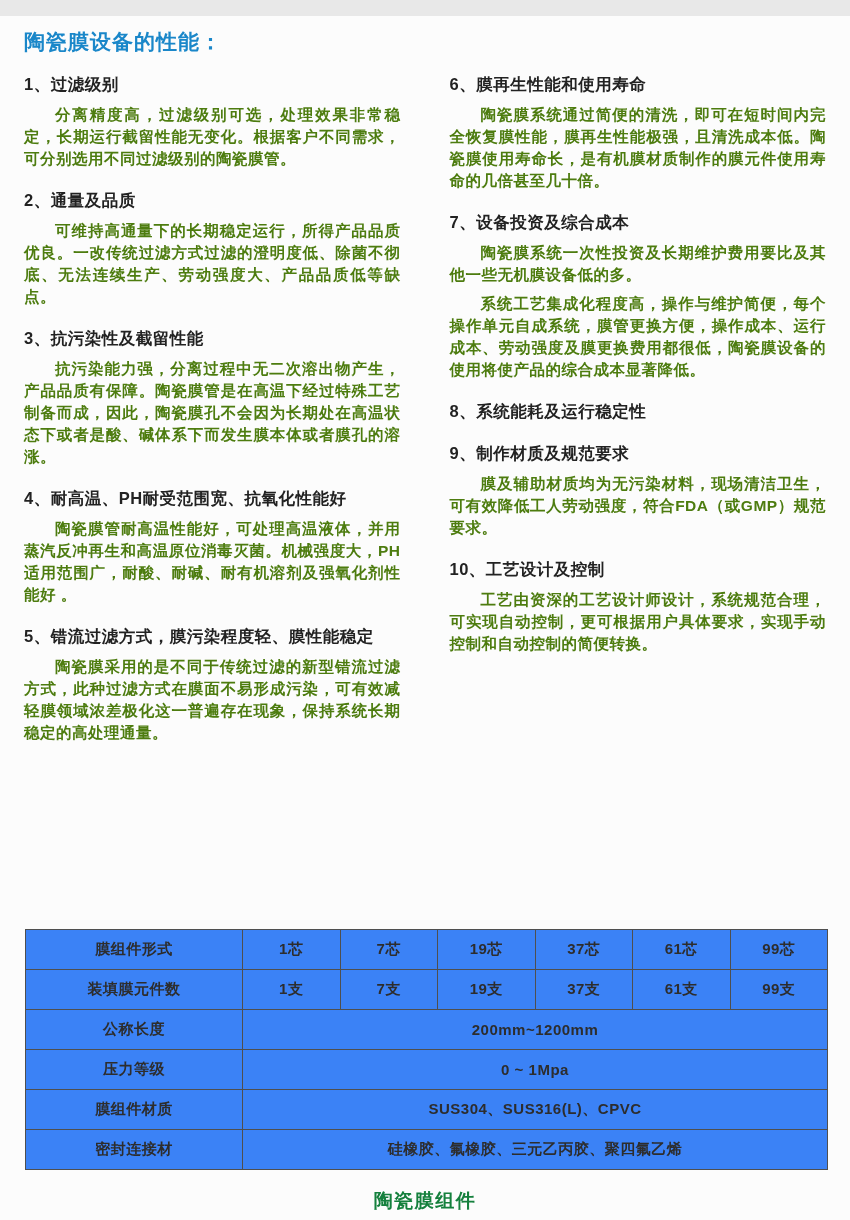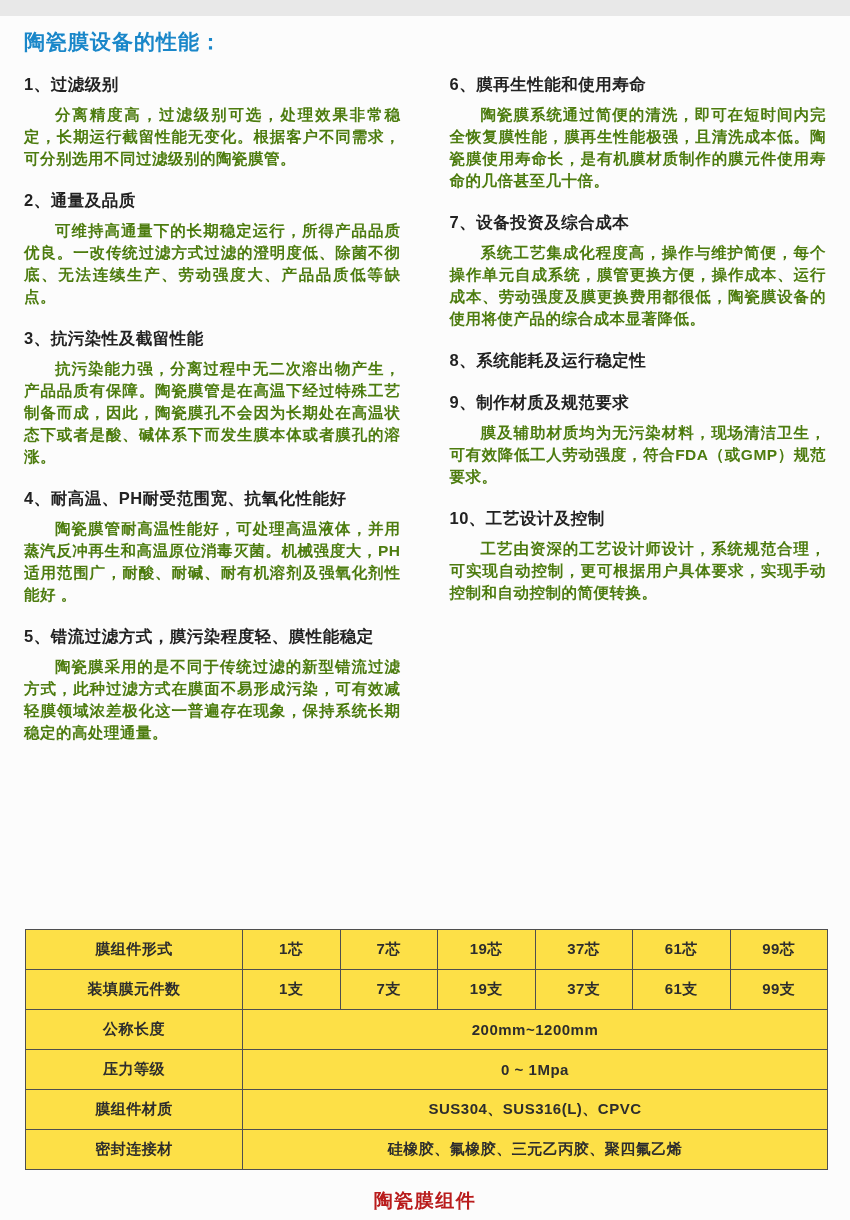--- a/index.html
+++ b/index.html
@@ -60,32 +60,32 @@
   }
   .spec-table td {
     border: 1px solid #4f4f4f;
     height: 40px;
     text-align: center;
     vertical-align: middle;
     font-size: 15px;
     font-weight: 600;
     color: #2d2d2d;
     letter-spacing: 0.5px;
-    background: #fde047;
+    background: #3b82f6;
   }
   .spec-table td.row-label { font-weight: 700; }
   .bottom-caption {
     position: absolute;
     top: 1172px;
     left: 0;
     width: 100%;
     text-align: center;
     font-size: 19px;
     font-weight: 700;
-    color: #b91c1c;
+    color: #15803d;
     letter-spacing: 1.5px;
   }
 </style>
 </head>
 <body>
 
 <div class="page">
 
   <div class="doc-title">陶瓷膜设备的性能：</div>
 
@@ -114,20 +114,21 @@
       </div>
     </div>
 
     <div class="col">
       <div class="section">
         <div class="sec-heading">6、膜再生性能和使用寿命</div>
         <p class="sec-para">陶瓷膜系统通过简便的清洗，即可在短时间内完全恢复膜性能，膜再生性能极强，且清洗成本低。陶瓷膜使用寿命长，是有机膜材质制作的膜元件使用寿命的几倍甚至几十倍。</p>
       </div>
       <div class="section">
         <div class="sec-heading">7、设备投资及综合成本</div>
+        <p class="sec-para">陶瓷膜系统一次性投资及长期维护费用要比及其他一些无机膜设备低的多。</p>
         <p class="sec-para">系统工艺集成化程度高，操作与维护简便，每个操作单元自成系统，膜管更换方便，操作成本、运行成本、劳动强度及膜更换费用都很低，陶瓷膜设备的使用将使产品的综合成本显著降低。</p>
       </div>
       <div class="section">
         <div class="sec-heading">8、系统能耗及运行稳定性</div>
       </div>
       <div class="section">
         <div class="sec-heading">9、制作材质及规范要求</div>
         <p class="sec-para">膜及辅助材质均为无污染材料，现场清洁卫生，可有效降低工人劳动强度，符合FDA（或GMP）规范要求。</p>
       </div>
       <div class="section">

